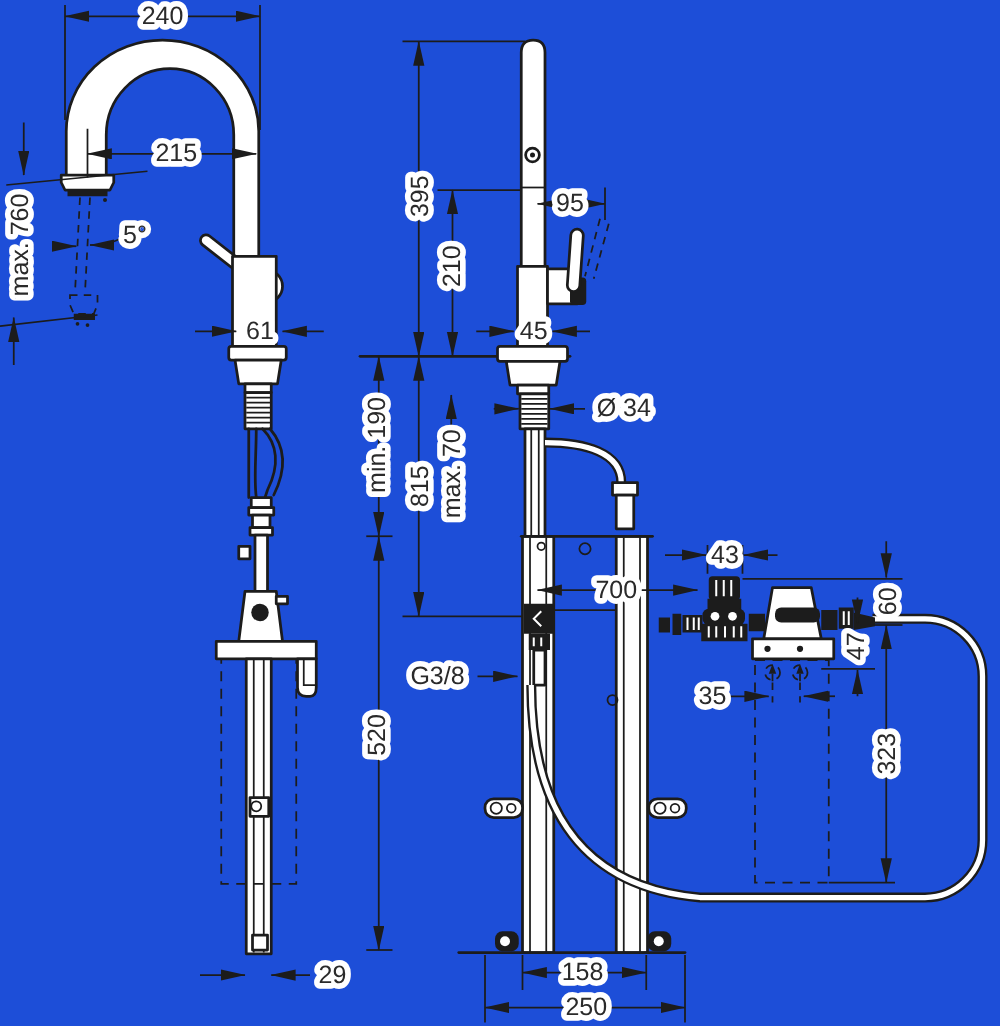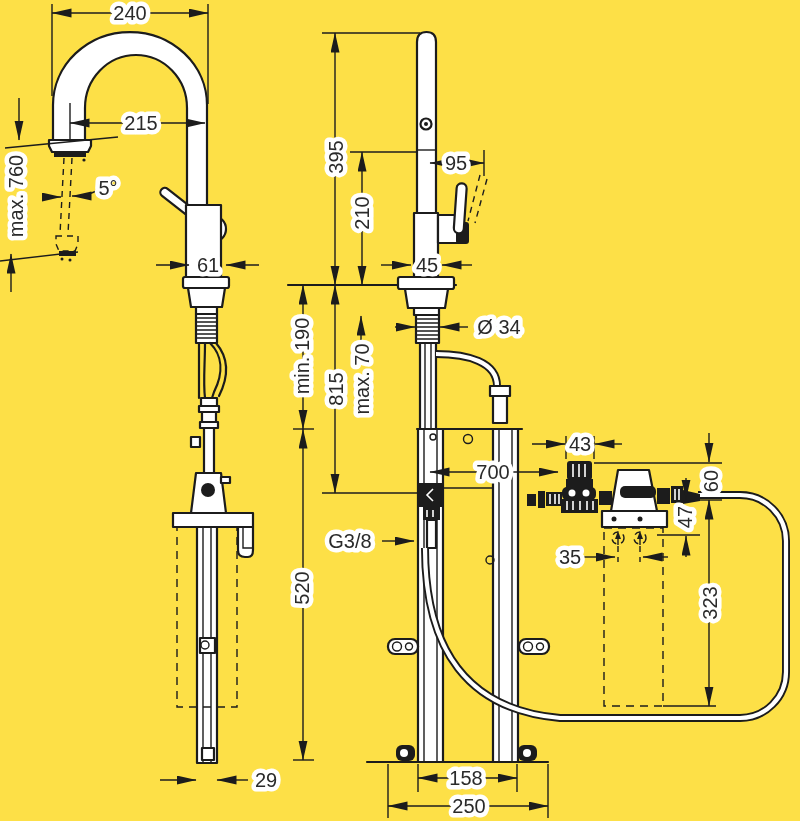--- a/index.html
+++ b/index.html
@@ -1,16 +1,16 @@
 <!DOCTYPE html>
 <html><head>
 <meta charset="utf-8">
 <style>
   html,body{margin:0;padding:0;background:#fff;}
-  .stage{width:800px;height:821px;background:#fde047;position:relative;font-family:"Liberation Sans",sans-serif;}
+  .stage{width:800px;height:821px;background:#1d4ed8;position:relative;font-family:"Liberation Sans",sans-serif;}
   svg{display:block;}
   .ol{fill:#fff;stroke:#1c1c1c;stroke-width:2.2;stroke-linejoin:round;}
   .ln{fill:none;stroke:#1c1c1c;stroke-width:2.2;stroke-linejoin:round;stroke-linecap:round;}
   .thin{fill:none;stroke:#1c1c1c;stroke-width:1.4;}
   .dim{fill:none;stroke:#1c1c1c;stroke-width:1.4;}
   .blk{fill:#1c1c1c;stroke:none;}
   .wln{fill:none;stroke:#fff;stroke-width:1.6;}
   .dash{stroke-dasharray:8,6;}
   .dash2{stroke-dasharray:6,5;}
   .hoseO{fill:none;stroke:#1c1c1c;stroke-width:8;}

